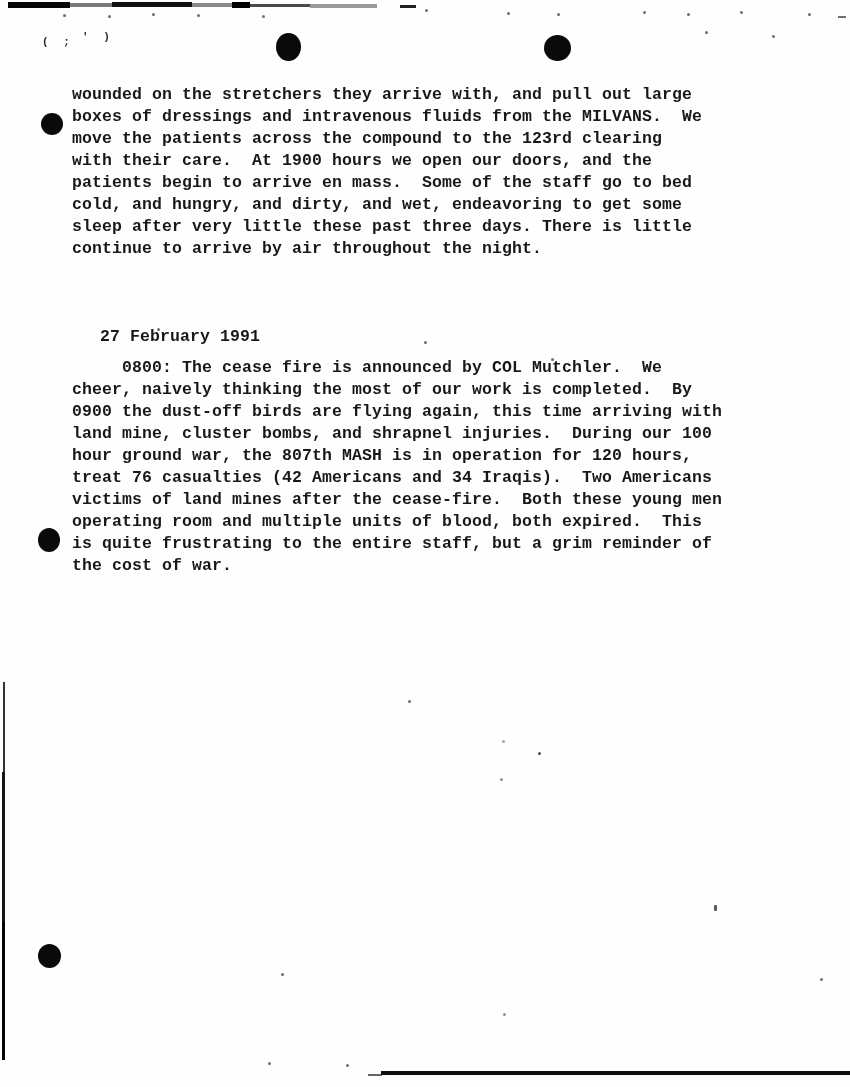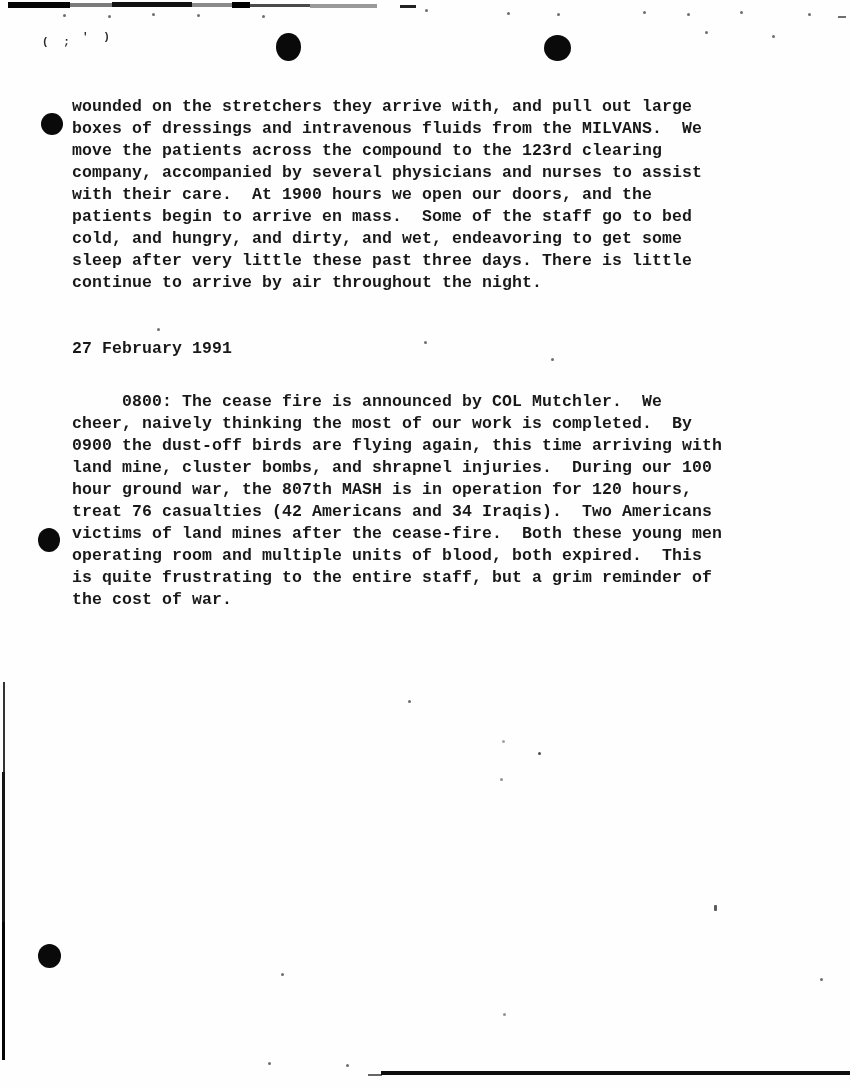--- a/index.html
+++ b/index.html
@@ -4,21 +4,21 @@
 <style>
   html,body { margin:0; padding:0; background:#e8e8e8; }
   .page {
     position:relative;
     width:850px; height:1087px;
     background:#fefefe;
     overflow:hidden;
     font-family:"Liberation Mono", "DejaVu Sans Mono", monospace;
   }
   .doc-text { position:absolute; left:0; top:0; width:100%; }
-  .para { position:absolute; left:72px;margin-top:12px; }
+  .para { position:absolute; left:72px; }
   .line, .heading {
     white-space:pre;
     font-size:16.5px;
     line-height:22px;
     font-weight:700;
     color:#181818;
     letter-spacing:0.1px;
   }
   .heading { position:absolute; left:72px; }
   
@@ -86,31 +86,30 @@
   <div class="speck" style="left:503px;top:1013px;opacity:.6;"></div>
   <div class="speck" style="left:268px;top:1062px;"></div>
   <div class="speck" style="left:346px;top:1064px;"></div>
 
   <div class="doc-text">
 
     <div class="para" style="top:84px;">
       <div class="line">wounded on the stretchers they arrive with, and pull out large</div>
       <div class="line">boxes of dressings and intravenous fluids from the MILVANS.  We</div>
       <div class="line">move the patients across the compound to the 123rd clearing</div>
-      <div class="line">company, accompanied by several physicians and nurses to assist</div>
       <div class="line">with their care.  At 1900 hours we open our doors, and the</div>
       <div class="line">patients begin to arrive en mass.  Some of the staff go to bed</div>
       <div class="line">cold, and hungry, and dirty, and wet, endeavoring to get some</div>
       <div class="line">sleep after very little these past three days. There is little</div>
       <div class="line">continue to arrive by air throughout the night.</div>
     </div>
 
-    <div class="heading" style="top:338px;">27 February 1991</div>
+    <div class="heading" style="top:326px;margin-left:28px;">27 February 1991</div>
 
-    <div class="para" style="top:379px;">
+    <div class="para" style="top:357px;">
       <div class="line">     0800: The cease fire is announced by COL Mutchler.  We</div>
       <div class="line">cheer, naively thinking the most of our work is completed.  By</div>
       <div class="line">0900 the dust-off birds are flying again, this time arriving with</div>
       <div class="line">land mine, cluster bombs, and shrapnel injuries.  During our 100</div>
       <div class="line">hour ground war, the 807th MASH is in operation for 120 hours,</div>
       <div class="line">treat 76 casualties (42 Americans and 34 Iraqis).  Two Americans</div>
       <div class="line">victims of land mines after the cease-fire.  Both these young men</div>
       <div class="line">operating room and multiple units of blood, both expired.  This</div>
       <div class="line">is quite frustrating to the entire staff, but a grim reminder of</div>
       <div class="line">the cost of war.</div>

